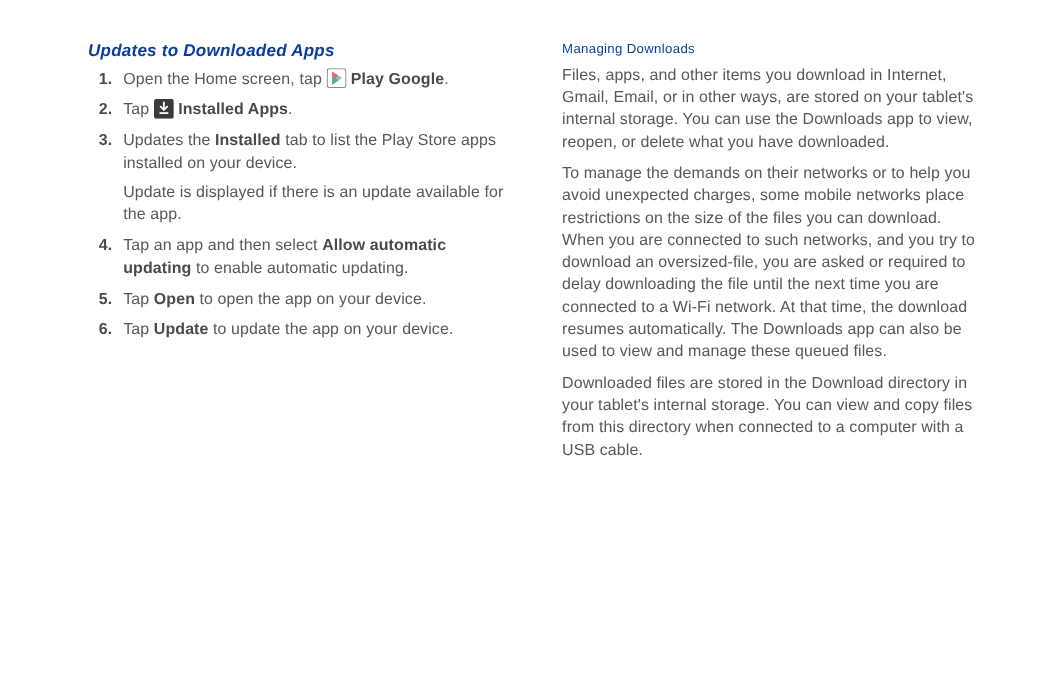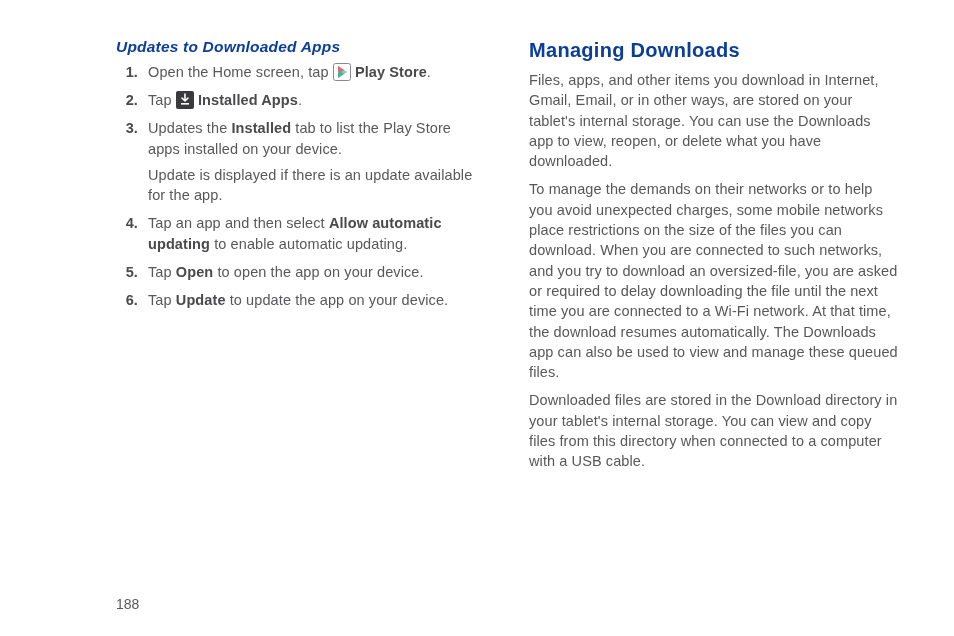--- a/index.html
+++ b/index.html
@@ -8,21 +8,21 @@
   width: 954px;
   height: 636px;
   background: #fff;
   font-family: "Helvetica Neue", Arial, sans-serif;
   color: #58585a;
 }
 .page {
   box-sizing: border-box;
   width: 954px;
   height: 636px;
-  padding: 36px 56px 24px 116px;
+  padding: 36px 56px 24px 80px;
   display: flex;
   flex-direction: column;
 }
 .cols {
   flex: 1 1 auto;
   display: flex;
   gap: 44px;
 }
 .col {
   flex: 1 1 0;
@@ -36,23 +36,23 @@
   font-family: "Arial Black", "Helvetica Neue", Arial, sans-serif;
   font-weight: 900;
   font-style: italic;
   color: #0b3e9b;
   font-size: 15.5px;
   margin: 0 0 4px 0;
   letter-spacing: 0.2px;
 }
 h2.heading {
   font-family: "Arial Black", "Helvetica Neue", Arial, sans-serif;
-  font-weight: 700;
+  font-weight: 400;
   color: #0b3e9b;
-  font-size: 20px;
+  font-size: 12px;
   margin: 0 0 6px 0;
   letter-spacing: 0.3px;
 }
 p.para {
   margin: 0 0 8px 0;
 }
 .b { font-weight: 700; color:#4a4a4c; }
 ol.numlist {
   margin: 4px 0 0 0;
   padding: 0;
@@ -103,21 +103,21 @@
           <span class="num">1.</span>
           <div class="body">
             <p>
               <span>Open the Home screen, tap </span><span class="icon">
                   <svg width="18" height="18" viewBox="0 0 18 18">
                     <rect x="0.5" y="0.5" width="17" height="17" rx="2" fill="#fff" stroke="#888"></rect>
                     <path d="M5 3 L14 9 L5 15 Z" fill="#7cc"></path>
                     <path d="M5 3 L11 7 L5 11 Z" fill="#e66"></path>
                     <path d="M5 7 L11 11 L5 15 Z" fill="#5a9"></path>
                   </svg>
-                </span><span class="b"> Play Store</span><span>.</span>
+                </span><span class="b"> Play Google</span><span>.</span>
             </p>
           </div>
         </li>
 
         <li>
           <span class="num">2.</span>
           <div class="body">
             <p>
               <span>Tap </span><span class="icon">
                   <svg width="18" height="18" viewBox="0 0 18 18">
@@ -172,14 +172,13 @@
 
     <div class="col">
       <h2 class="heading">Managing Downloads</h2>
       <p class="para">Files, apps, and other items you download in Internet, Gmail, Email, or in other ways, are stored on your tablet's internal storage. You can use the Downloads app to view, reopen, or delete what you have downloaded.</p>
       <p class="para">To manage the demands on their networks or to help you avoid unexpected charges, some mobile networks place restrictions on the size of the files you can download. When you are connected to such networks, and you try to download an oversized-file, you are asked or required to delay downloading the file until the next time you are connected to a Wi-Fi network. At that time, the download resumes automatically. The Downloads app can also be used to view and manage these queued files.</p>
       <p class="para">Downloaded files are stored in the Download directory in your tablet's internal storage. You can view and copy files from this directory when connected to a computer with a USB cable.</p>
     </div>
 
   </div>
 
-  <div class="pageno">188</div>
 </div>
 
 </body></html>

